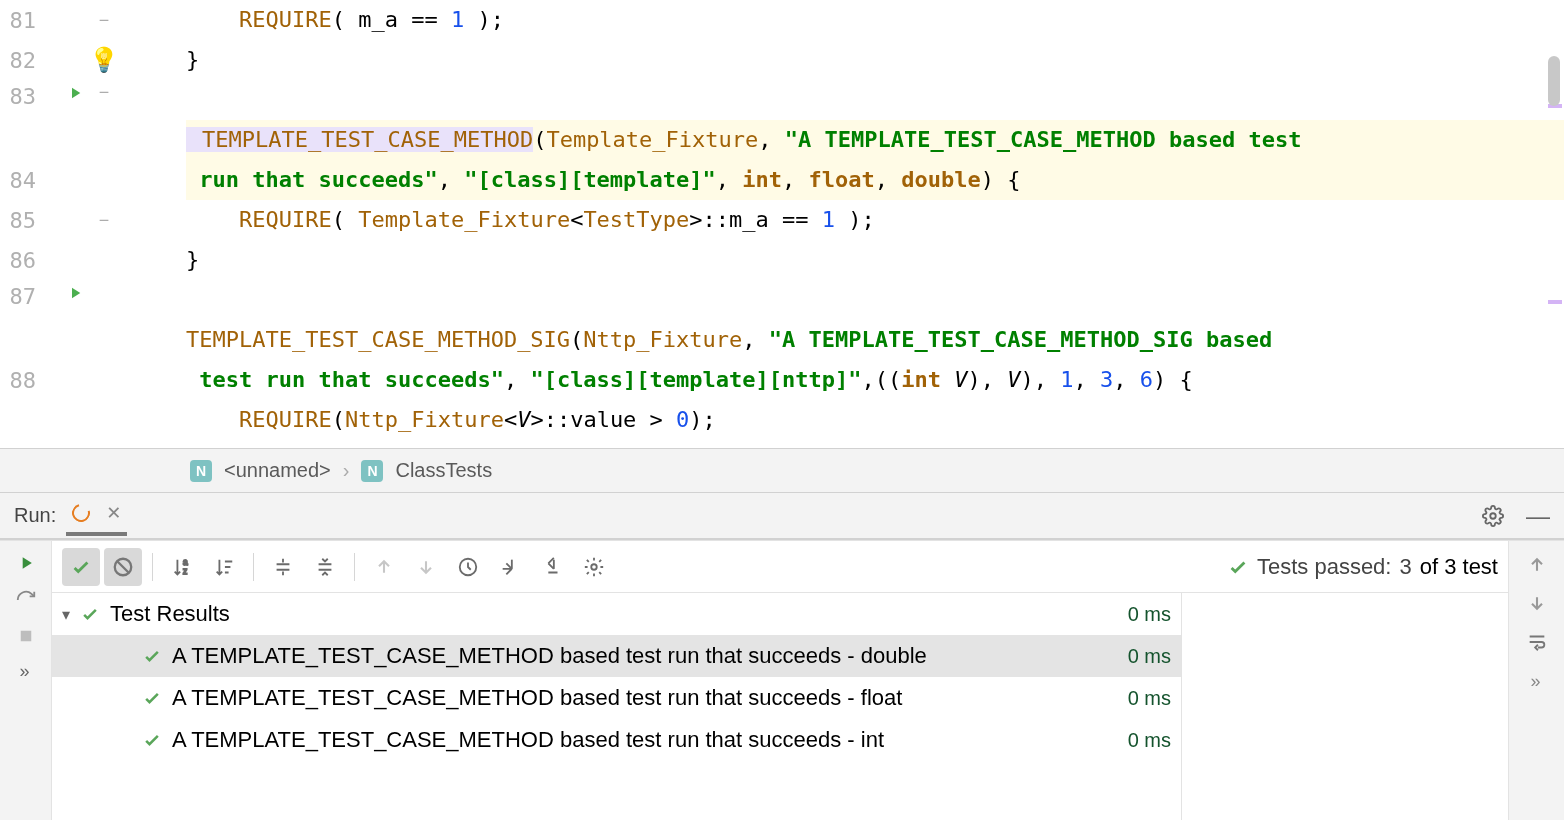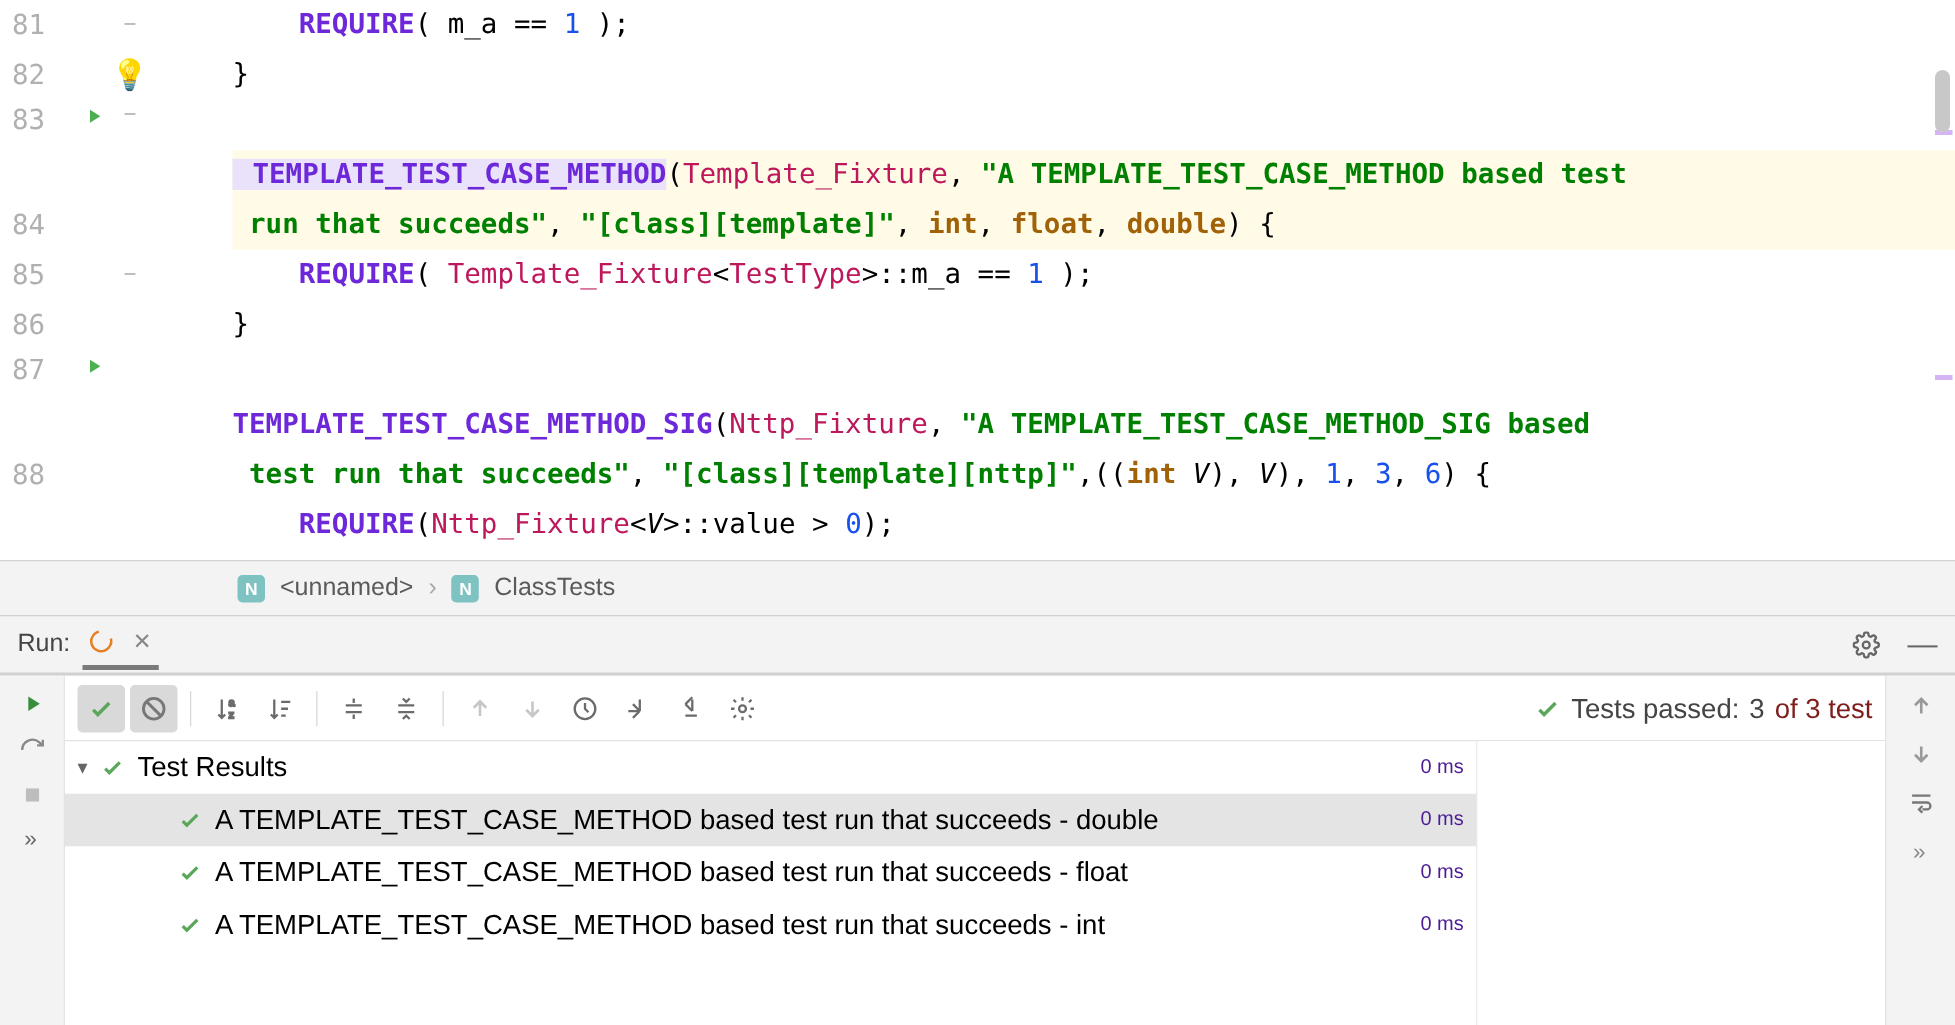--- a/index.html
+++ b/index.html
@@ -53,23 +53,23 @@
     line-height: 40px;
     white-space: pre;
     padding-left: 6px;
     position: relative;
   }
   .code-line { height: 40px; }
   .code-line.tall { height: 80px; white-space: pre-wrap; }
   .highlight-line { background: #fffbe6; }
 
   .tok-kw { color: #a16207; font-weight: 700; }
-  .tok-macro { color: #6d28d9; font-weight: 700; text-align: center; }
+  .tok-macro { color: #a16207; font-weight: 400; text-align: center; }
   .tok-macro-bg { background: #e9e2fa; padding-left: 16px; }
-  .tok-type { color: #be185d; }
+  .tok-type { color: #a16207; }
   .tok-str { color: #008000; font-weight: 600;}
   .tok-num { color: #1750eb; }
   .tok-ital { font-style: italic; }
 
   .scrollbar {
     position: absolute;
     right: 2px;
     top: 0;
     width: 16px;
     height: 448px;
@@ -197,42 +197,42 @@
     border-radius:4px;
   }
   .fb-btn.active { background:#d9d9d9; }
   .fb-sep { width:1px; height:28px; background:#d6d6d6; margin:0 6px;}
   .check-green { color:#5aa65a;}
   .no-entry { color:#888;}
   .tests-passed {
     font-size:22px;color:#444; display:flex;align-items:center;gap:8px;
   }
   .tests-passed .tick{color:#5aa65a; font-size:22px;}
-  .of-n { color:#7f1d1d;}
+  .of-n { color:#000000;}
 
   
   .tree-console {
     flex:1; display:flex;
   }
   .tree {
     width:1130px;
     border-right:1px solid #e3e3e3;
     font-size:22px;
   }
   .tree-row {
     display:flex;align-items:center;
     height:42px;
     padding:0 10px;
     justify-content:space-between;
   }
   .tree-row.selected { background:#e4e4e4; }
   .tree-row .left { display:flex;align-items:center;gap:10px;}
   .tree-row .tick{color:#5aa65a;font-size:22px;}
   .indent2 { padding-left:80px; }
-  .time { color:#4c1d95; font-size:16px;}
+  .time { color:#14532d; font-size:20px;}
   .chev { color:#666; font-size:16px;}
 
   .console {
     flex:1;
     background:#fff;
   }
 
   .right-btns {
     width:56px;
     background:#f3f3f3;

